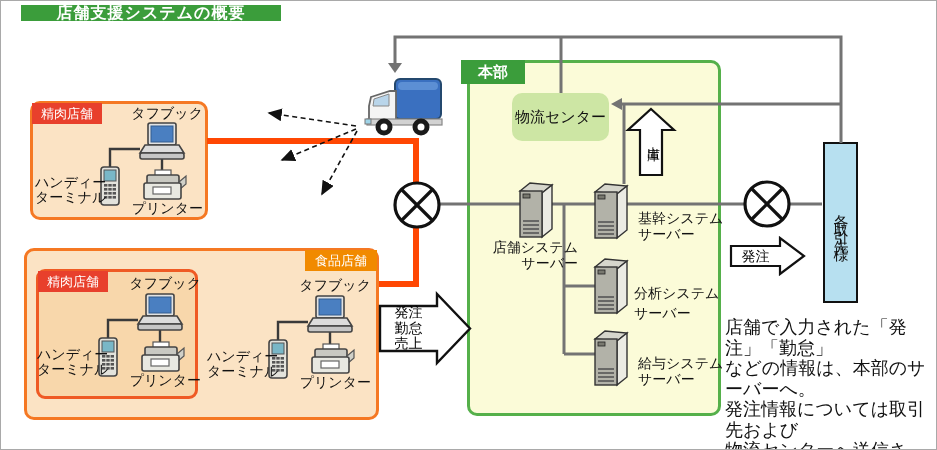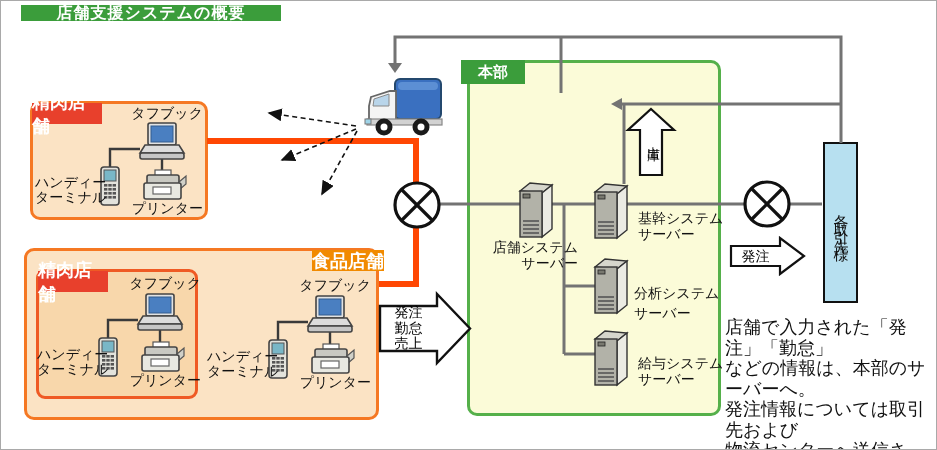--- a/index.html
+++ b/index.html
@@ -5,21 +5,21 @@
   html,body{margin:0;padding:0;background:#fff;}
   .canvas{position:relative;width:937px;height:450px;background:#ffffff;border:1px solid #a9a9a9;
           box-sizing:border-box;font-family:"DejaVu Sans",sans-serif;overflow:hidden;}
   .abs{position:absolute;box-sizing:border-box;}
   
   .title-bar{background:#3b9d3b;color:#fff;font-weight:bold;font-size:16px;
              display:flex;align-items:center;justify-content:center;letter-spacing:1px;}
   
   .store-box{border:3px solid #f57823;border-radius:10px;background:#fbe3c4;}
   .inner-box{border:3px solid #ef5a24;border-radius:9px;background:#f8d7ab;}
-  .tag{color:#fff;font-weight:bold;font-size:18px;display:flex;align-items:center;justify-content:center;}
+  .tag{color:#fff;font-weight:normal;font-size:13px;display:flex;align-items:center;justify-content:center;}
   .tag-red{background:#e8402c;}
   .tag-orange{background:#f18a00;}
   
   .hq-box{border:3px solid #55b04a;border-radius:10px;background:#fbfbd8;}
   .hq-tag{background:#3b9d3b;color:#fff;font-weight:bold;font-size:15px;
           display:flex;align-items:center;justify-content:center;}
   .logi-box{background:#cde6a4;border-radius:10px;display:flex;align-items:center;justify-content:center;
             font-size:15px;color:#111;}
   
   .lbl{font-size:14px;color:#111;white-space:pre-line;line-height:15px;}
@@ -37,28 +37,31 @@
 </style>
 </head>
 <body>
 
 <div class="canvas">
 
   <div class="abs store-box" style="left:29px;top:100px;width:178px;height:119px;"></div>
   <div class="abs store-box" style="left:23px;top:247px;width:355px;height:172px;"></div>
   <div class="abs inner-box" style="left:35px;top:268px;width:162px;height:130px;"></div>
   <div class="abs hq-box" style="left:466px;top:59px;width:254px;height:356px;"></div>
+  <div class="abs logi-box" style="left:511px;top:92px;width:97px;height:48px;">
+    <span>物流センター</span>
+  </div>
   <div class="abs partner-box" style="left:822px;top:141px;width:35px;height:161px;">
     <span>各取引先様</span>
   </div>
 
   <div class="abs tag tag-red" style="left:31px;top:102px;width:70px;height:21px;">
     <span>精肉店舗</span>
   </div>
-  <div class="abs tag tag-orange" style="left:311px;top:249px;width:72px;height:21px;justify-content:center;">
+  <div class="abs tag tag-orange" style="left:304px;top:249px;width:72px;height:21px;justify-content:center;">
     <span>食品店舗</span>
   </div>
   <div class="abs tag tag-red" style="left:37px;top:270px;width:70px;height:21px;">
     <span>精肉店舗</span>
   </div>
   <div class="abs hq-tag" style="left:460px;top:59px;width:64px;height:24px;">
     <span>本部</span>
   </div>
 
   <svg class="abs" style="left:0;top:0;" width="937" height="450" viewBox="0 0 937 450">

